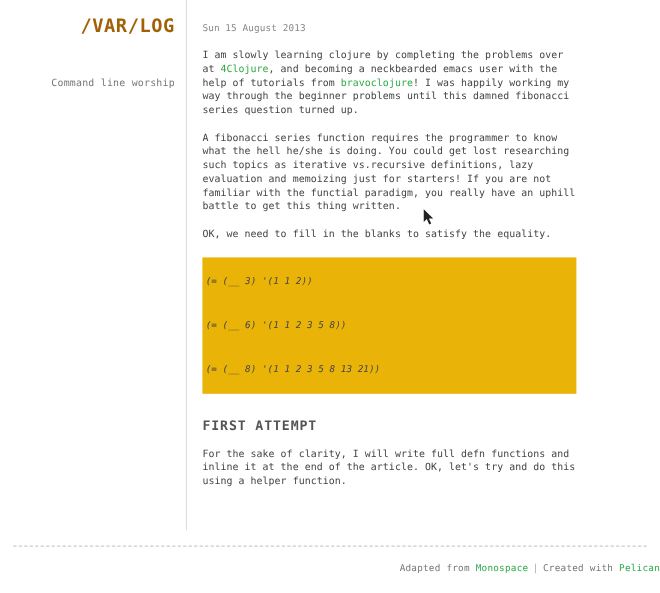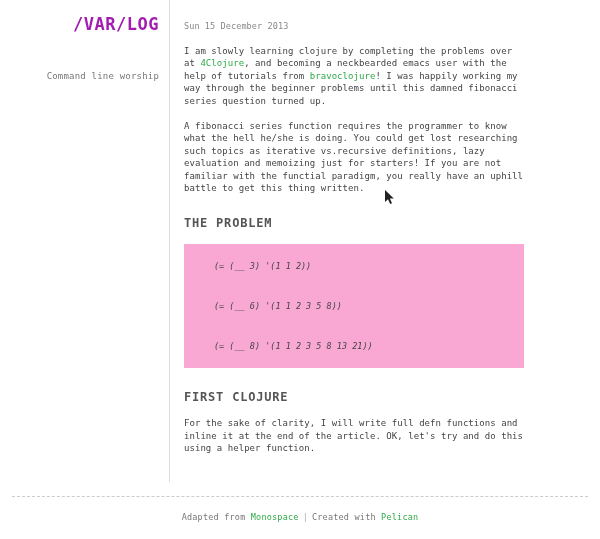--- a/index.html
+++ b/index.html
@@ -39,21 +39,21 @@
   .site-title {
     font-size: 17px;
     font-weight: bold;
     color: #2faa49;
     letter-spacing: 0.5px;
     line-height: 20px;
     margin: 0;
     padding-top: 6px;
   }
   .site-title a {
-    color: #a21caf;
+    color: #a16207;
     text-decoration: none;
   }
   .site-tagline {
     margin-top: 36px;
     font-size: 9px;
     color: #777777;
     letter-spacing: 0.2px;
     line-height: 13px;
   }
 
@@ -100,23 +100,23 @@
 
   h2.section-title {
     font-size: 12px;
     font-weight: bold;
     color: #555555;
     letter-spacing: 0.8px;
     margin: 22px 0 0 0;
   }
 
   pre.code-block {
-    background: #f9a8d4;
+    background: #eab308;
     margin: 14px 0 0 0;
-    padding: 12px 30px;
+    padding: 12px 3px;
     font-size: 8.5px;
     line-height: 20px;
     color: #444444;
     font-style: italic;
     font-family: "DejaVu Sans Mono", "Liberation Mono", monospace;
     white-space: pre;
     box-sizing: border-box;
   }
 
   
@@ -126,21 +126,21 @@
     right: 12px;
     top: 496px;
     border-top: 1px dashed #cccccc;
     height: 0;
   }
   .footer {
     position: absolute;
     left: 0;
     right: 0;
     top: 512px;
-    text-align: center;
+    text-align: right;
     font-size: 8.5px;
     color: #777777;
     letter-spacing: 0.2px;
   }
   .footer a {
     color: #2faa49;
     text-decoration: none;
   }
   .footer .sep {
     color: #aaaaaa;
@@ -162,37 +162,37 @@
 
 <div class="page">
 
   <div class="sidebar">
     <h1 class="site-title"><a href="#">/VAR/LOG</a></h1>
     <div class="site-tagline">Command line worship</div>
   </div>
 
   <div class="content">
 
-    <div class="entry-date">Sun 15 December 2013</div>
+    <div class="entry-date">Sun 15 August 2013</div>
 
     <p class="body-text first"><span>I am slowly learning clojure by completing the problems over at </span><a class="inline-link" href="#">4Clojure</a><span>, and becoming a neckbearded emacs user with the help of tutorials from </span><a class="inline-link" href="#">bravoclojure</a><span>! I was happily working my way through the beginner problems until this damned fibonacci series question turned up.</span></p>
 
     <p class="body-text">A fibonacci series function requires the programmer to know what the hell he/she is doing. You could get lost researching such topics as iterative vs.recursive definitions, lazy evaluation and memoizing just for starters! If you are not familiar with the functial paradigm, you really have an uphill battle to get this thing written.</p>
 
-    <h2 class="section-title">THE PROBLEM</h2>
-
+
+    <p class="body-text">OK, we need to fill in the blanks to satisfy the equality.</p>
 
     <pre class="code-block">(= (__ 3) '(1 1 2))
 
 (= (__ 6) '(1 1 2 3 5 8))
 
 (= (__ 8) '(1 1 2 3 5 8 13 21))</pre>
 
 
-    <h2 class="section-title">FIRST CLOJURE</h2>
+    <h2 class="section-title">FIRST ATTEMPT</h2>
 
     <p class="body-text">For the sake of clarity, I will write full defn functions and inline it at the end of the article. OK, let's try and do this using a helper function.</p>
 
   </div>
 
   <div class="divider"></div>
 
   <div class="footer">
     <span>Adapted from </span><a href="#">Monospace</a><span class="sep">|</span><span>Created with </span><a href="#">Pelican</a>
   </div>

